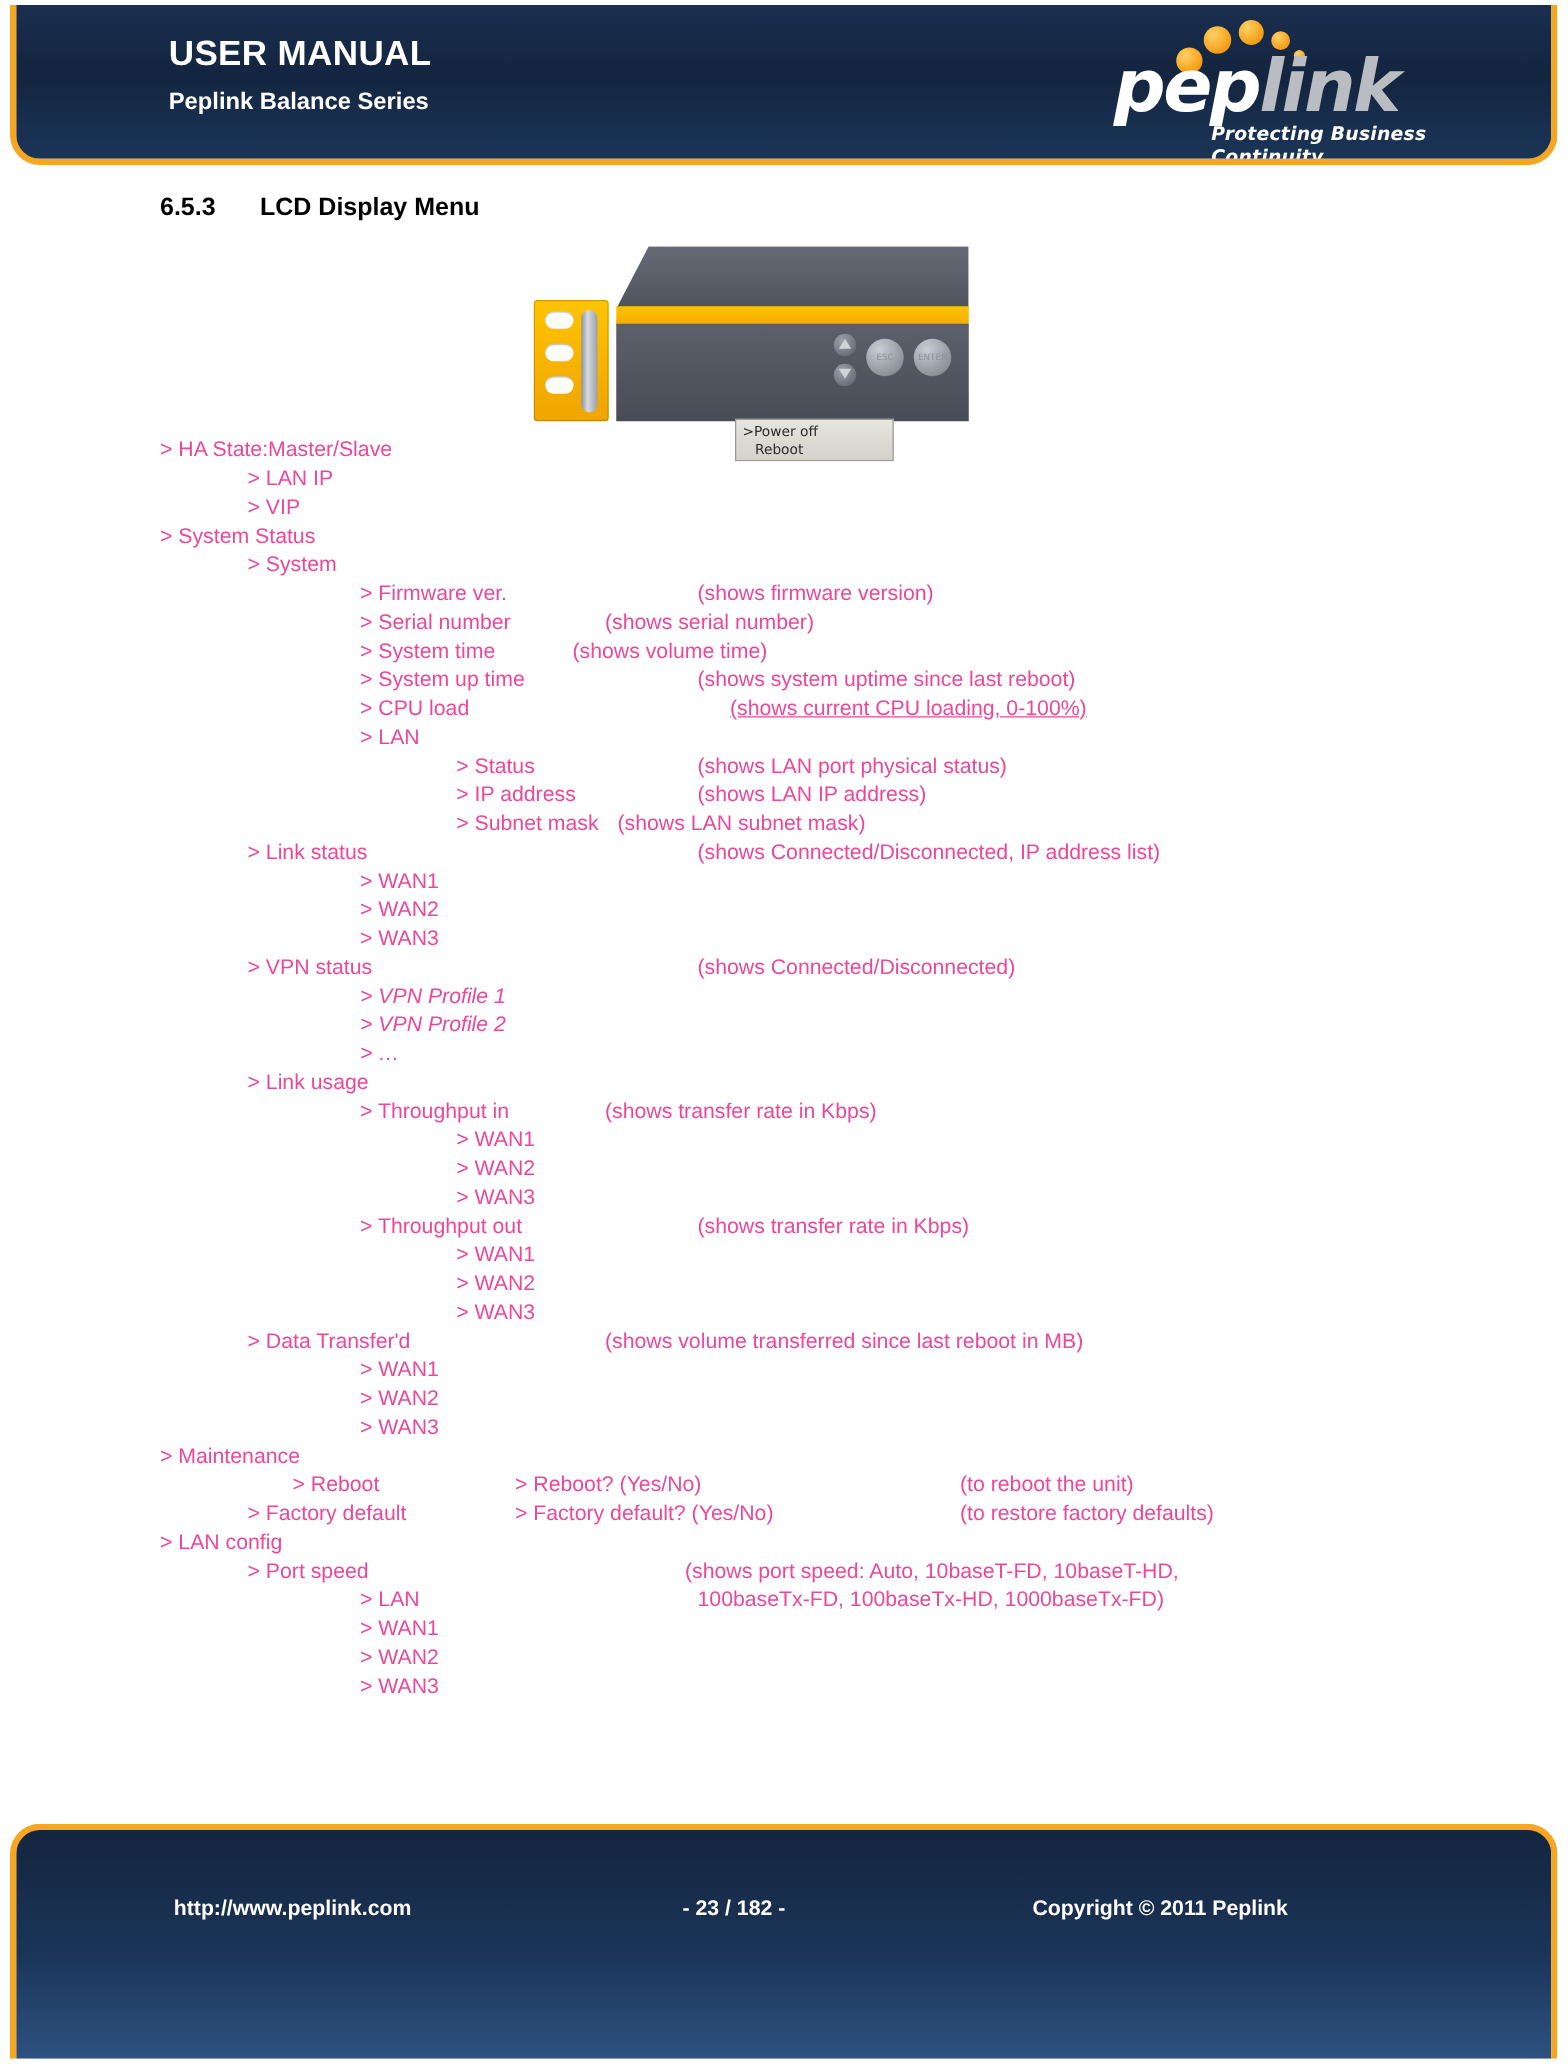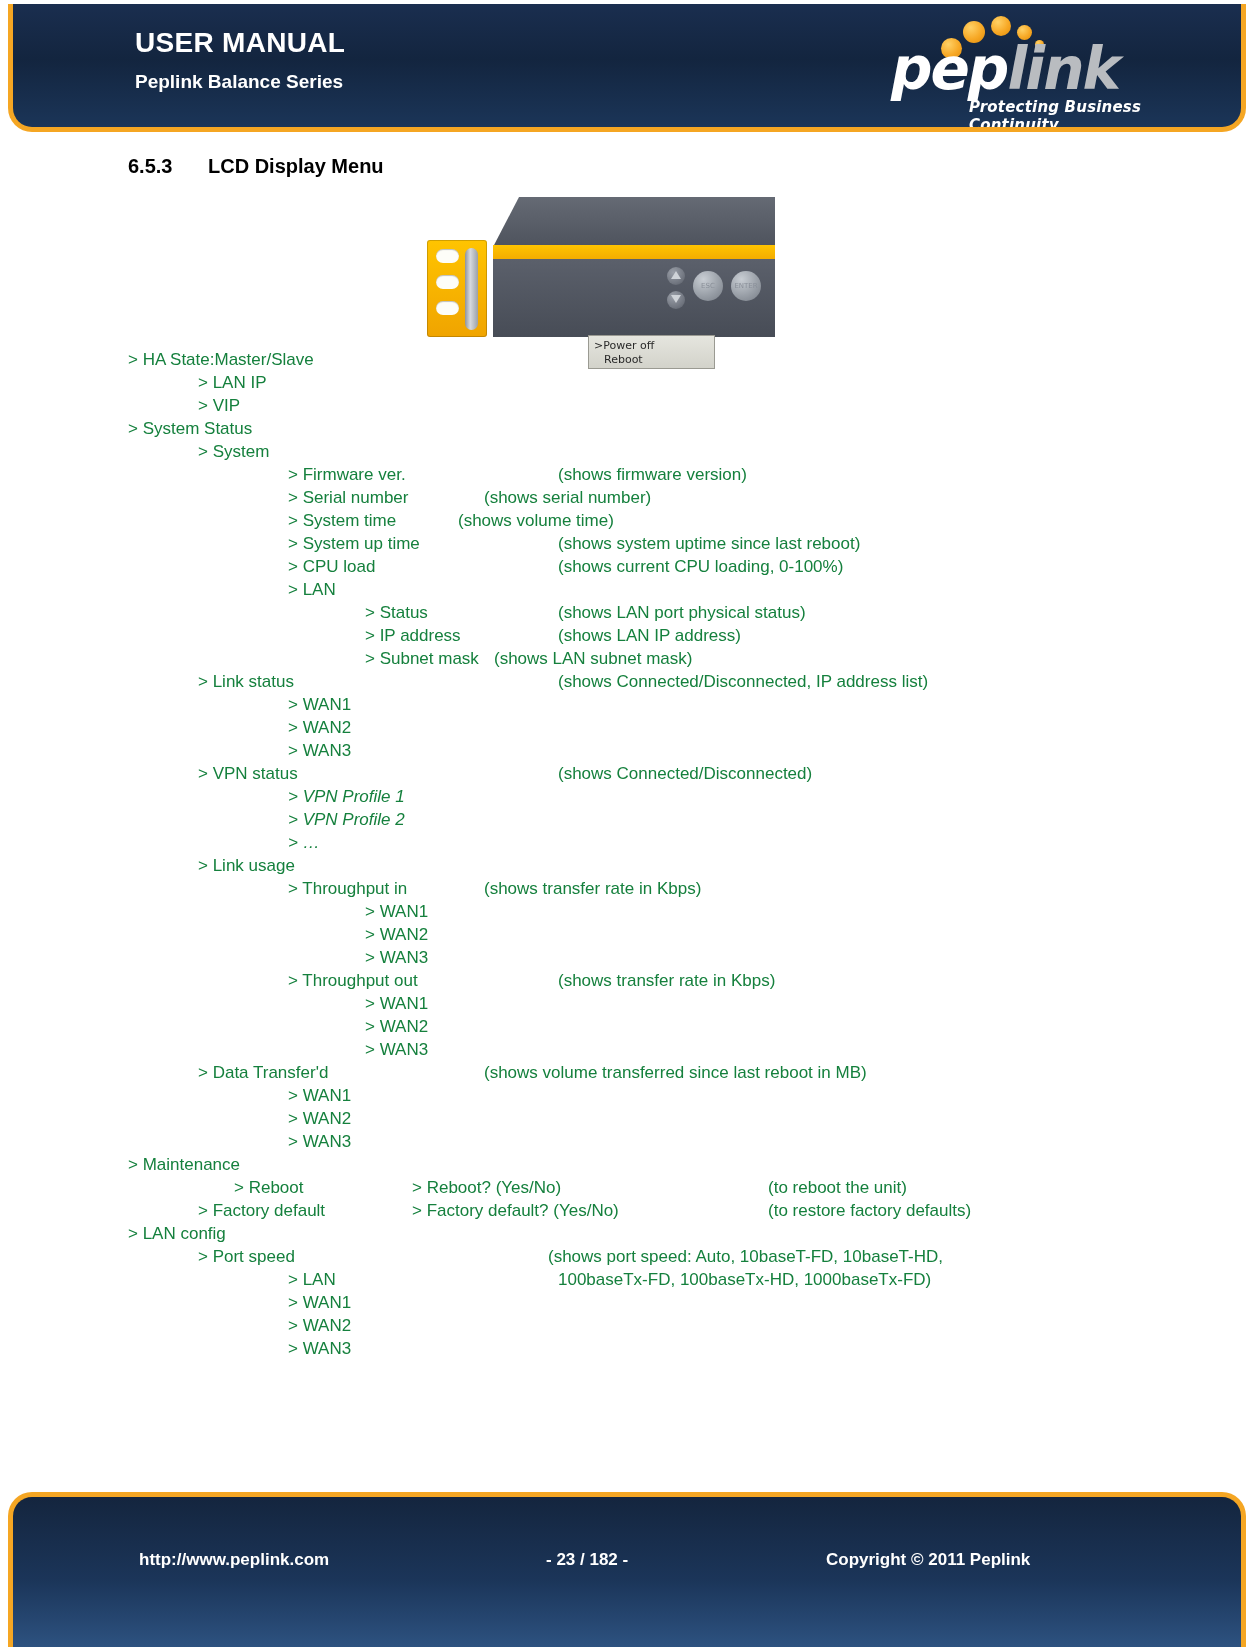--- a/index.html
+++ b/index.html
@@ -212,40 +212,40 @@
     position: absolute;
     left: 0; top: 348px;
     width: 1254px;
   }
   .tree-row {
     position: relative;
     height: 23px;
     font-size: 17px;
     line-height: 23px;
     white-space: nowrap;
-    color: #15803d;
+    color: #ec4899;
     padding-left: 32px;
   }
   .tree-label {
     position: absolute;
     top: 0;
   }
   .tree-note {
     position: absolute;
     top: 0;
   }
   .ital { font-style: italic; }
 
   
   .page-footer {
     position: absolute;
     left: 8px;
     bottom: 4px;
     width: 1238px;
-    height: 155px;
+    height: 188px;
     border-radius: 24px 24px 0 0;
     background: linear-gradient(180deg, #14253e 0%, #1b3559 55%, #2d5280 100%);
     border: 5px solid #f5a623;
     border-bottom: none;
     box-sizing: border-box;
   }
   .footer-row {
     position: absolute;
     left: 0; right: 0;
     top: 50px;
@@ -340,21 +340,21 @@
     <div class="tree-row">
       <span class="tree-label" style="left: 288px;">&gt; System time</span>
       <span class="tree-note" style="left: 458px;">(shows volume time)</span>
     </div>
     <div class="tree-row">
       <span class="tree-label" style="left: 288px;">&gt; System up time</span>
       <span class="tree-note" style="left: 558px;">(shows system uptime since last reboot)</span>
     </div>
     <div class="tree-row">
       <span class="tree-label" style="left: 288px;">&gt; CPU load</span>
-      <span class="tree-note" style="left: 558px;">(shows current CPU loading, 0-100%)</span>
+      <span class="tree-note" style="left: 584px; text-decoration: underline;">(shows current CPU loading, 0-100%)</span>
     </div>
     <div class="tree-row">
       <span class="tree-label" style="left: 288px;">&gt; LAN</span>
     </div>
     <div class="tree-row">
       <span class="tree-label" style="left: 365px;">&gt; Status</span>
       <span class="tree-note" style="left: 558px;">(shows LAN port physical status)</span>
     </div>
     <div class="tree-row">
       <span class="tree-label" style="left: 365px;">&gt; IP address</span>

